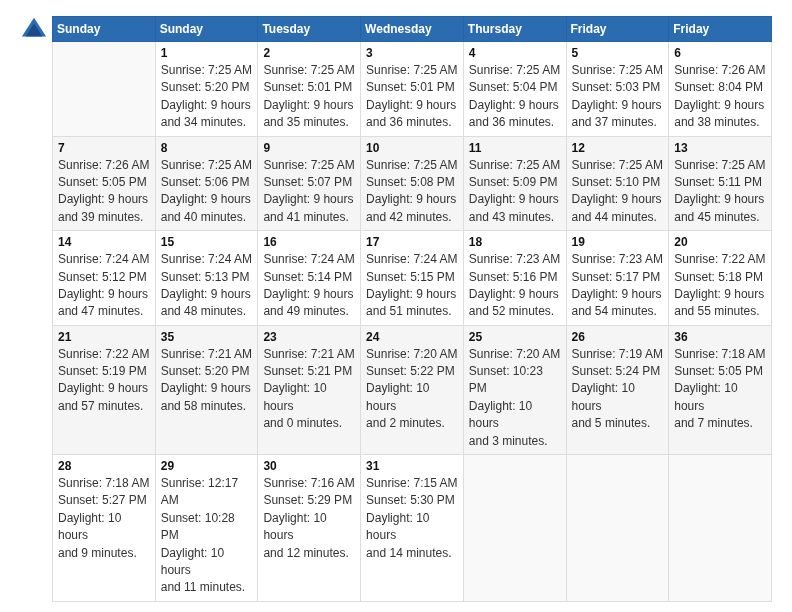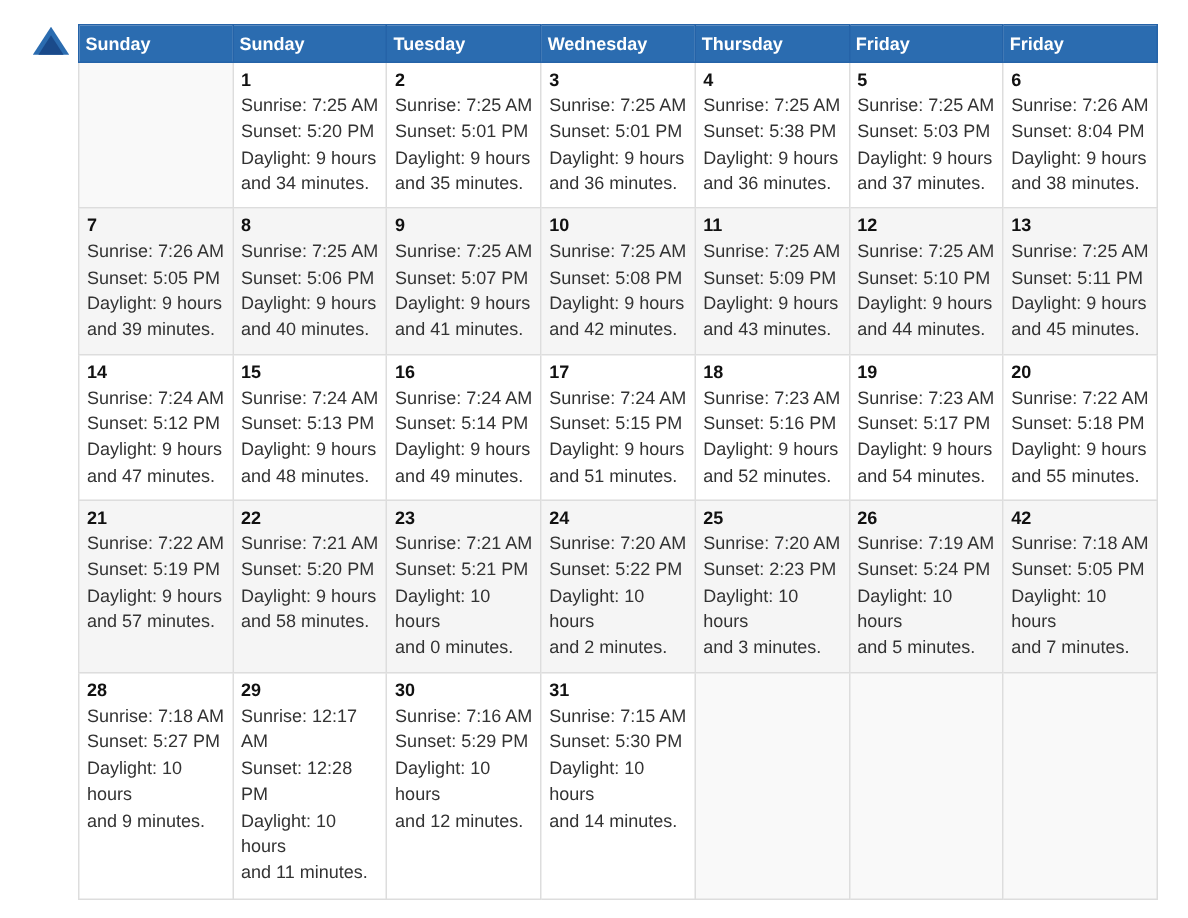--- a/index.html
+++ b/index.html
@@ -140,21 +140,21 @@
           <td>
             <span class="day-num">2</span>
             <div class="day-info"><span>Sunrise: 7:25 AM</span><br><span>Sunset: 5:01 PM</span><br><span>Daylight: 9 hours<br>and 35 minutes.</span></div>
           </td>
           <td>
             <span class="day-num">3</span>
             <div class="day-info"><span>Sunrise: 7:25 AM</span><br><span>Sunset: 5:01 PM</span><br><span>Daylight: 9 hours<br>and 36 minutes.</span></div>
           </td>
           <td>
             <span class="day-num">4</span>
-            <div class="day-info"><span>Sunrise: 7:25 AM</span><br><span>Sunset: 5:38 PM</span><br><span>Daylight: 9 hours<br>and 36 minutes.</span></div>
+            <div class="day-info"><span>Sunrise: 7:25 AM</span><br><span>Sunset: 5:04 PM</span><br><span>Daylight: 9 hours<br>and 36 minutes.</span></div>
           </td>
           <td>
             <span class="day-num">5</span>
             <div class="day-info"><span>Sunrise: 7:25 AM</span><br><span>Sunset: 5:03 PM</span><br><span>Daylight: 9 hours<br>and 37 minutes.</span></div>
           </td>
           <td>
             <span class="day-num">6</span>
             <div class="day-info"><span>Sunrise: 7:26 AM</span><br><span>Sunset: 8:04 PM</span><br><span>Daylight: 9 hours<br>and 38 minutes.</span></div>
           </td>
         </tr>
@@ -217,52 +217,52 @@
             <span class="day-num">20</span>
             <div class="day-info"><span>Sunrise: 7:22 AM</span><br><span>Sunset: 5:18 PM</span><br><span>Daylight: 9 hours<br>and 55 minutes.</span></div>
           </td>
         </tr>
         <tr class="row-shade">
           <td>
             <span class="day-num">21</span>
             <div class="day-info"><span>Sunrise: 7:22 AM</span><br><span>Sunset: 5:19 PM</span><br><span>Daylight: 9 hours<br>and 57 minutes.</span></div>
           </td>
           <td>
-            <span class="day-num">22</span>
+            <span class="day-num">35</span>
             <div class="day-info"><span>Sunrise: 7:21 AM</span><br><span>Sunset: 5:20 PM</span><br><span>Daylight: 9 hours<br>and 58 minutes.</span></div>
           </td>
           <td>
             <span class="day-num">23</span>
             <div class="day-info"><span>Sunrise: 7:21 AM</span><br><span>Sunset: 5:21 PM</span><br><span>Daylight: 10 hours<br>and 0 minutes.</span></div>
           </td>
           <td>
             <span class="day-num">24</span>
             <div class="day-info"><span>Sunrise: 7:20 AM</span><br><span>Sunset: 5:22 PM</span><br><span>Daylight: 10 hours<br>and 2 minutes.</span></div>
           </td>
           <td>
             <span class="day-num">25</span>
-            <div class="day-info"><span>Sunrise: 7:20 AM</span><br><span>Sunset: 2:23 PM</span><br><span>Daylight: 10 hours<br>and 3 minutes.</span></div>
+            <div class="day-info"><span>Sunrise: 7:20 AM</span><br><span>Sunset: 10:23 PM</span><br><span>Daylight: 10 hours<br>and 3 minutes.</span></div>
           </td>
           <td>
             <span class="day-num">26</span>
             <div class="day-info"><span>Sunrise: 7:19 AM</span><br><span>Sunset: 5:24 PM</span><br><span>Daylight: 10 hours<br>and 5 minutes.</span></div>
           </td>
           <td>
-            <span class="day-num">42</span>
+            <span class="day-num">36</span>
             <div class="day-info"><span>Sunrise: 7:18 AM</span><br><span>Sunset: 5:05 PM</span><br><span>Daylight: 10 hours<br>and 7 minutes.</span></div>
           </td>
         </tr>
         <tr>
           <td>
             <span class="day-num">28</span>
             <div class="day-info"><span>Sunrise: 7:18 AM</span><br><span>Sunset: 5:27 PM</span><br><span>Daylight: 10 hours<br>and 9 minutes.</span></div>
           </td>
           <td>
             <span class="day-num">29</span>
-            <div class="day-info"><span>Sunrise: 12:17 AM</span><br><span>Sunset: 12:28 PM</span><br><span>Daylight: 10 hours<br>and 11 minutes.</span></div>
+            <div class="day-info"><span>Sunrise: 12:17 AM</span><br><span>Sunset: 10:28 PM</span><br><span>Daylight: 10 hours<br>and 11 minutes.</span></div>
           </td>
           <td>
             <span class="day-num">30</span>
             <div class="day-info"><span>Sunrise: 7:16 AM</span><br><span>Sunset: 5:29 PM</span><br><span>Daylight: 10 hours<br>and 12 minutes.</span></div>
           </td>
           <td>
             <span class="day-num">31</span>
             <div class="day-info"><span>Sunrise: 7:15 AM</span><br><span>Sunset: 5:30 PM</span><br><span>Daylight: 10 hours<br>and 14 minutes.</span></div>
           </td>
           <td class="empty"></td>

